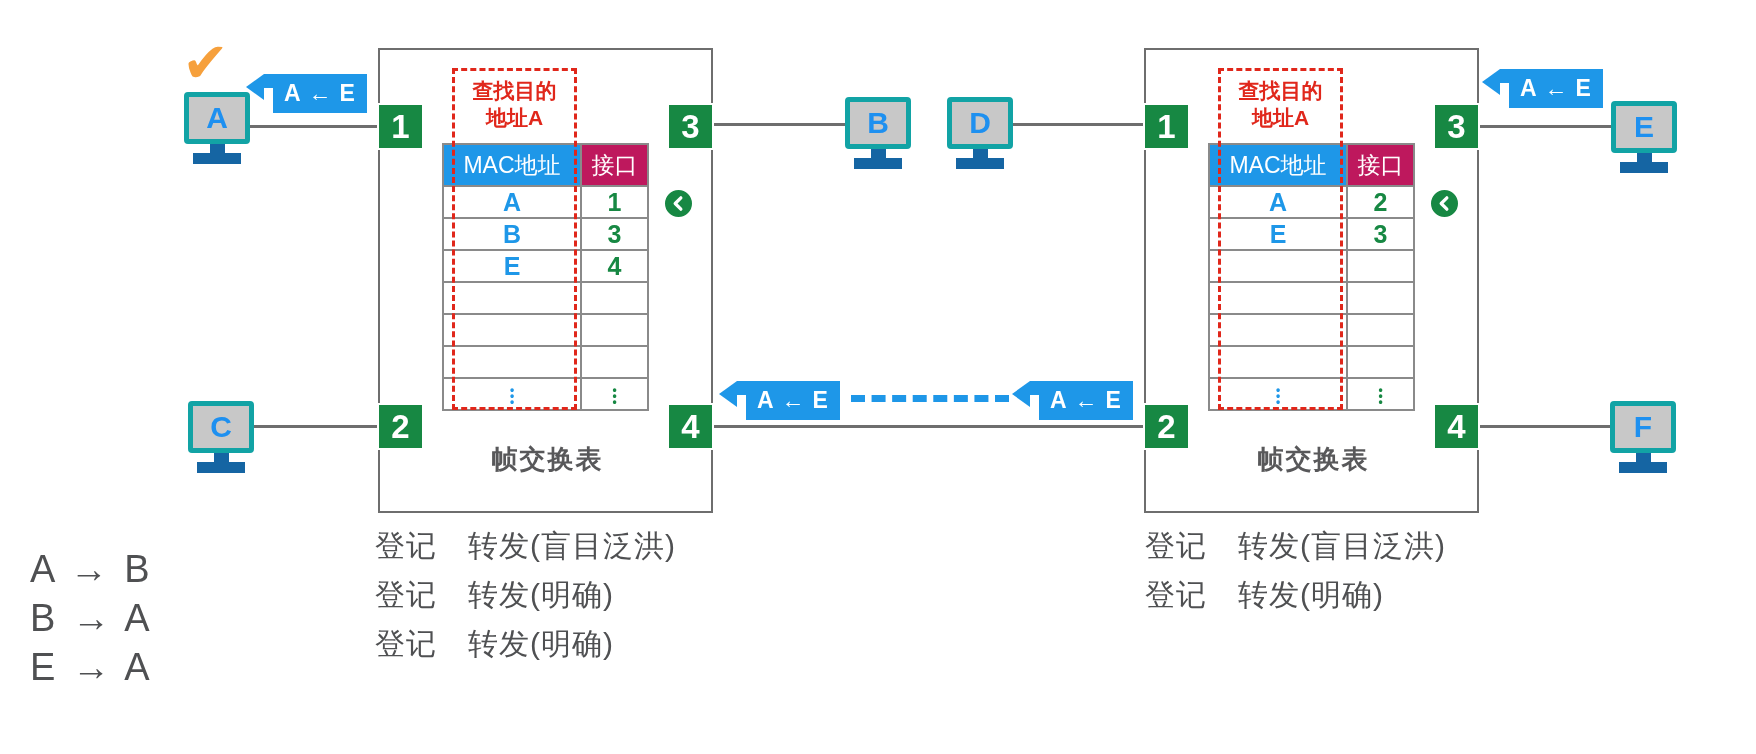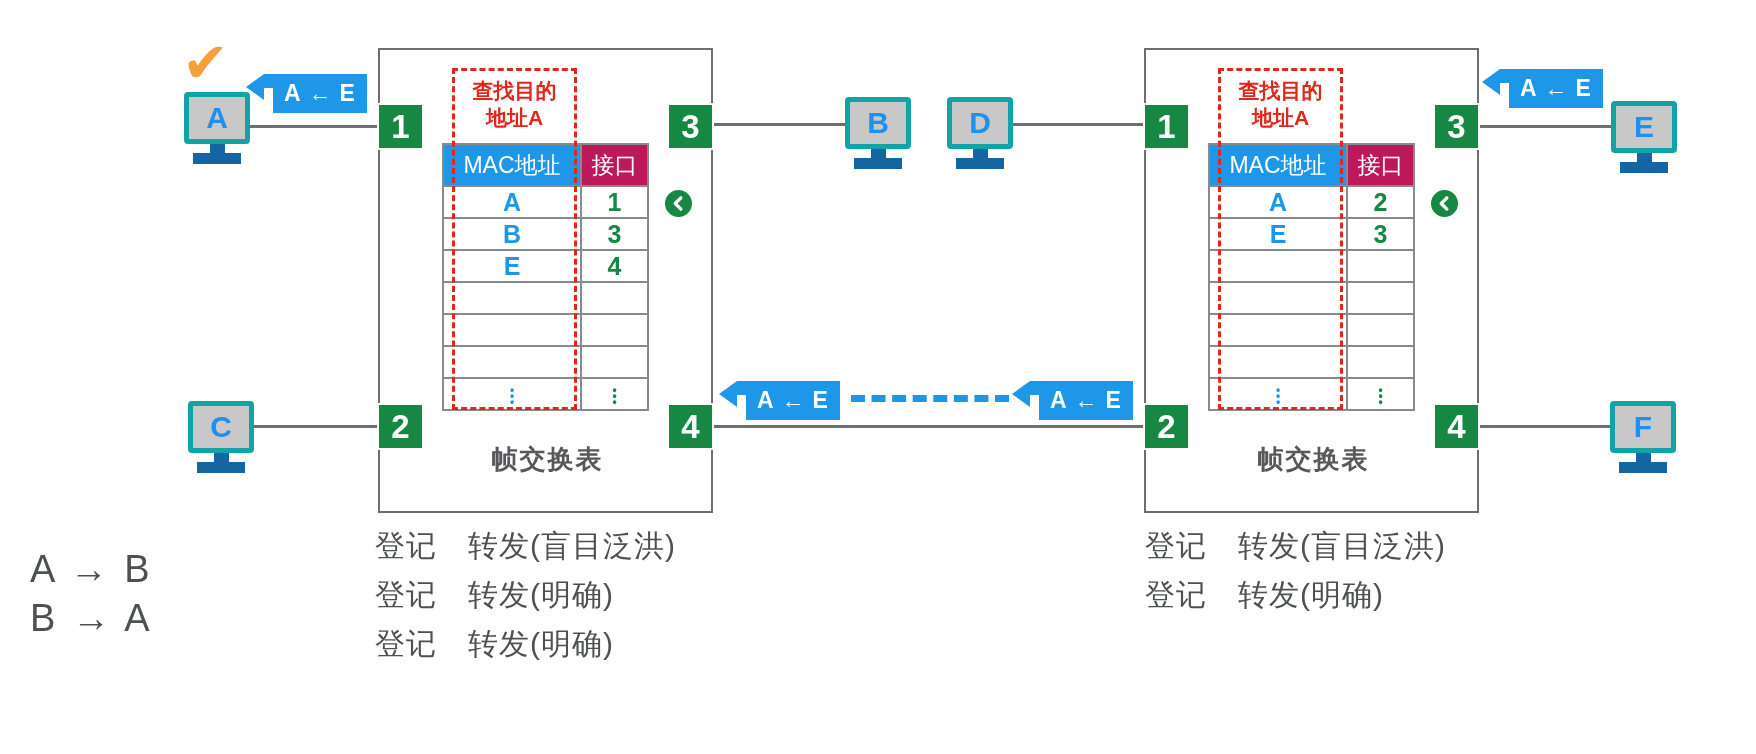--- a/index.html
+++ b/index.html
@@ -284,20 +284,21 @@
     <div class="fa-head"></div>
     <div class="fa-stem"></div>
     <div class="fa-box">A ← E</div>
   </div>
 
   <div class="flow-dashes"></div>
 
   <div class="ann-col ann-flow">
     <div class="ann-row">A → B</div>
     <div class="ann-row">B → A</div>
+    <div class="ann-row">E → A</div>
   </div>
   <div class="ann-col ann-res ann-res-1">
     <div class="ann-row">登记　转发(盲目泛洪)</div>
     <div class="ann-row">登记　转发(明确)</div>
     <div class="ann-row">登记　转发(明确)</div>
   </div>
   <div class="ann-col ann-res ann-res-2">
     <div class="ann-row">登记　转发(盲目泛洪)</div>
     <div class="ann-row">登记　转发(明确)</div>
   </div>

